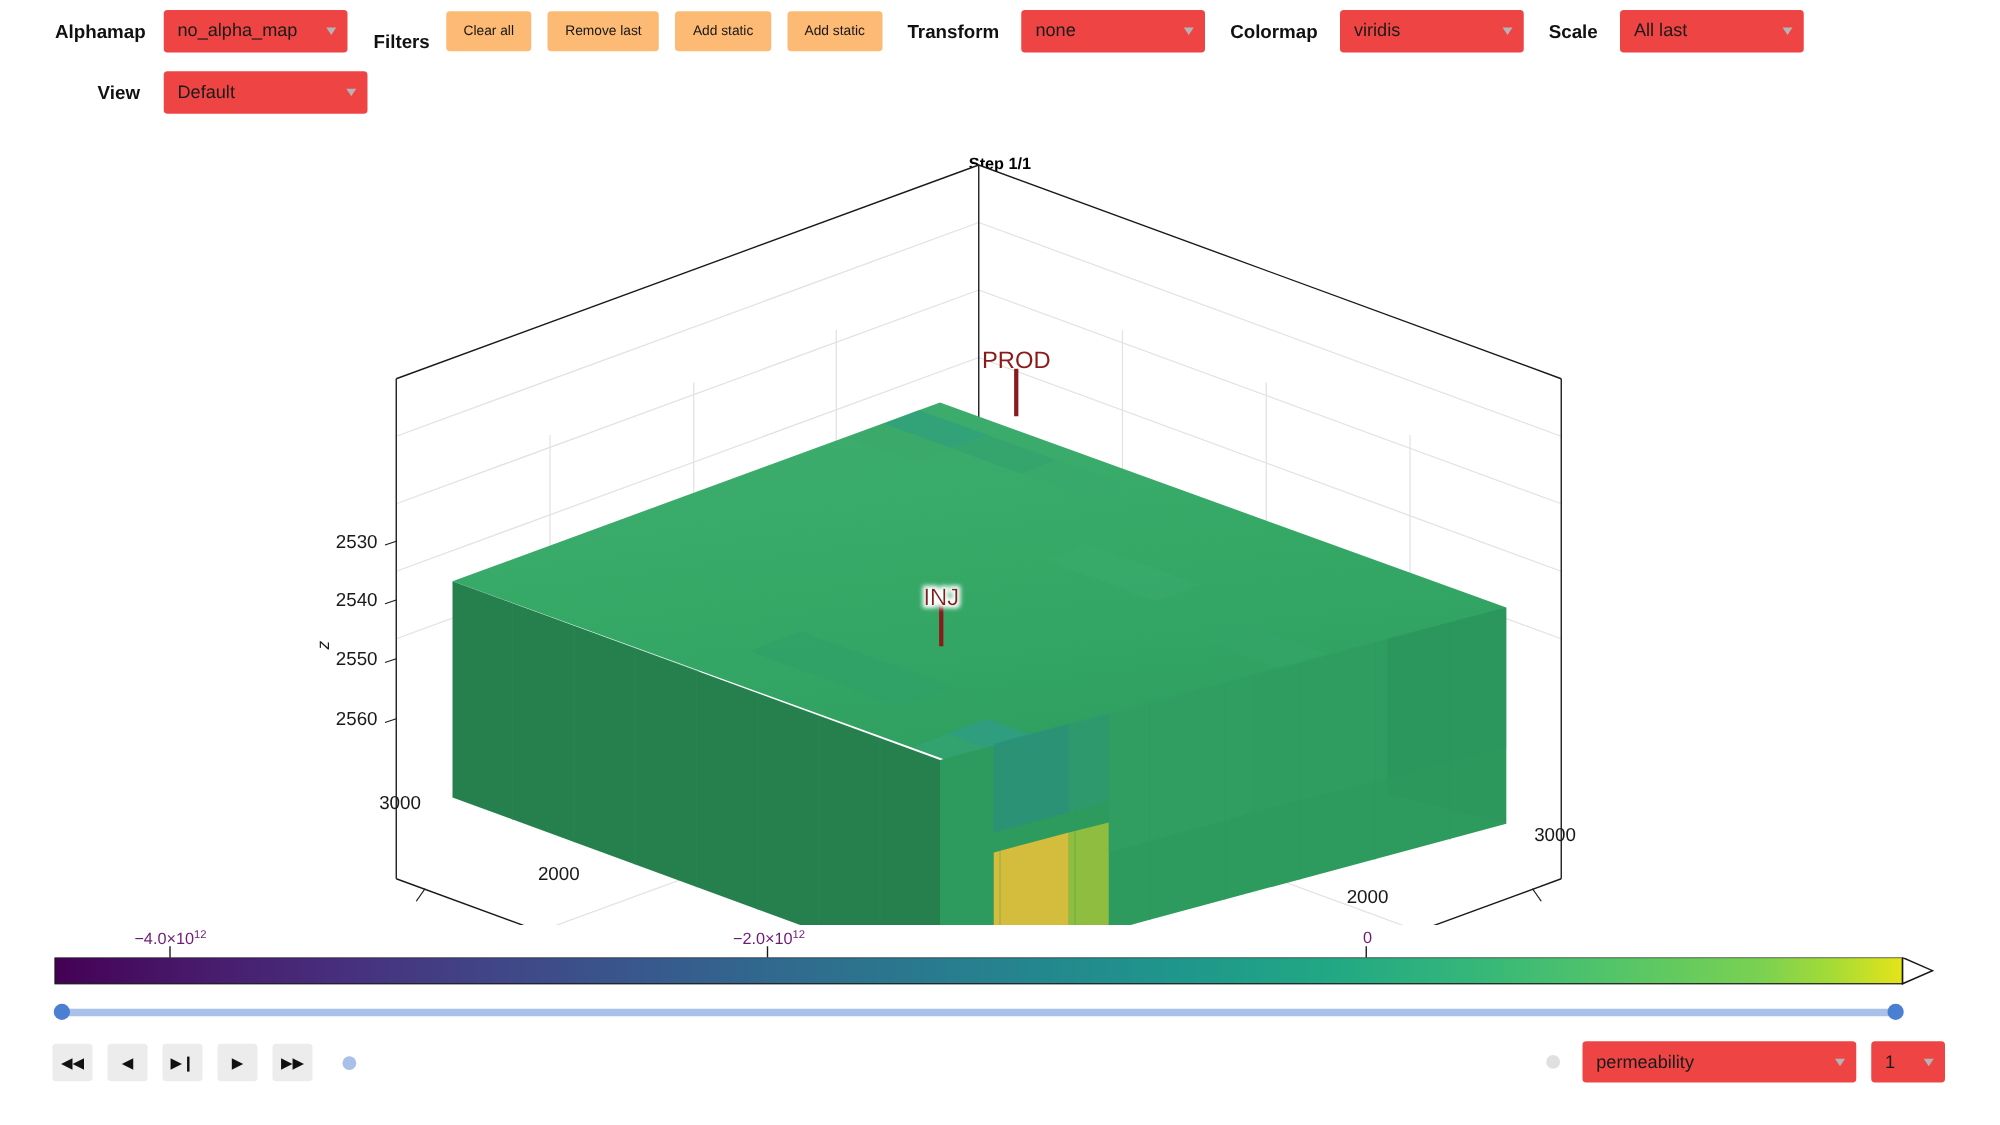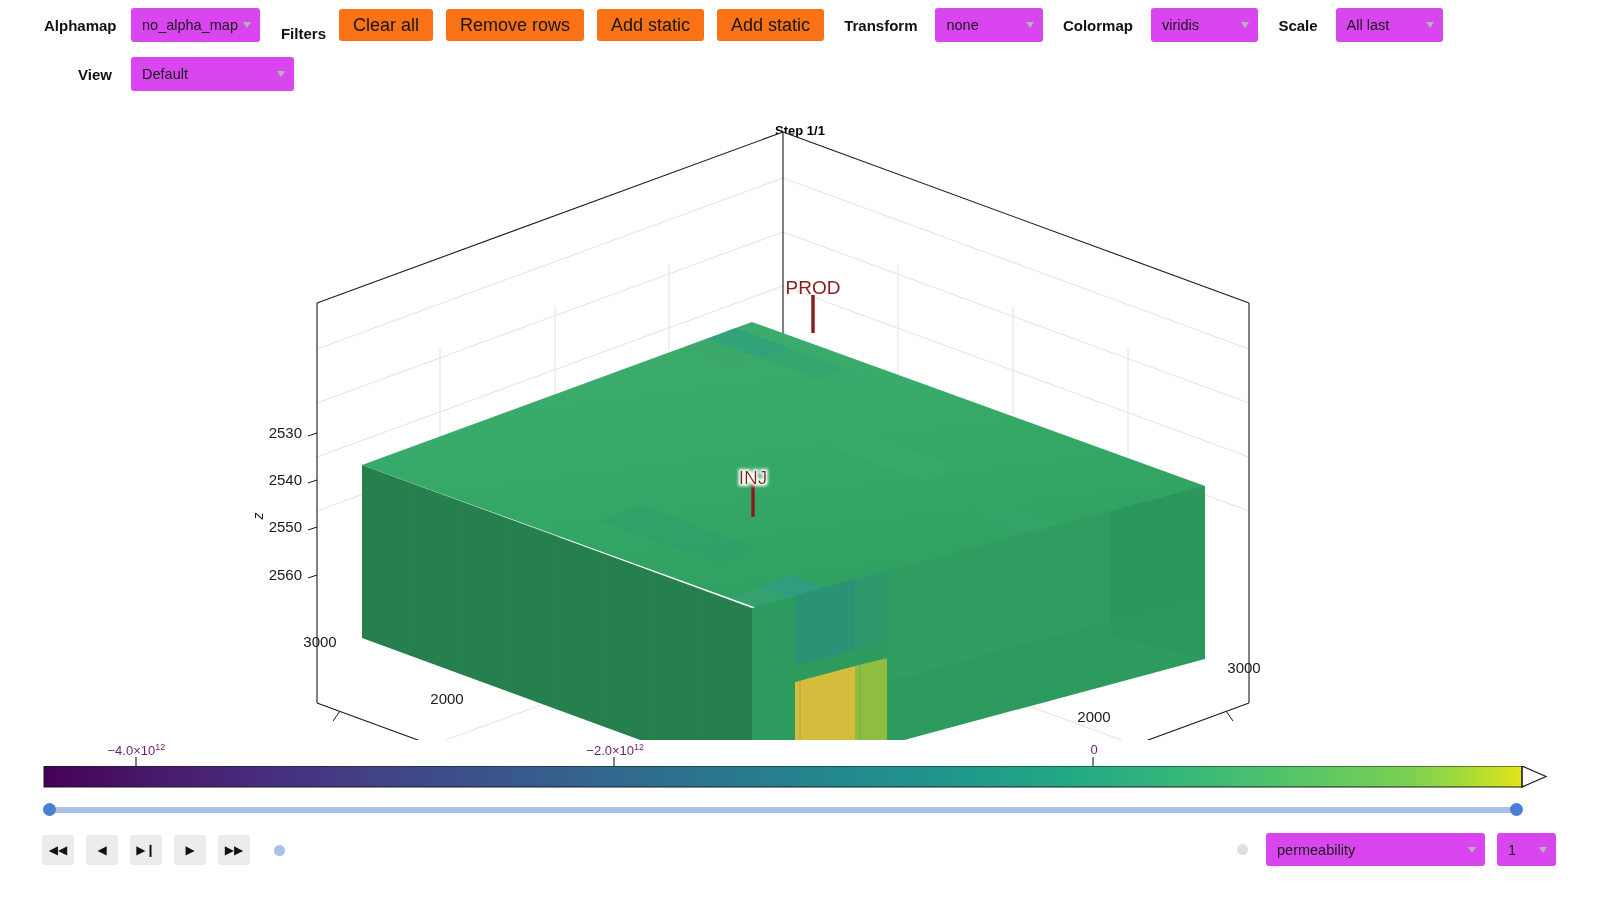--- a/index.html
+++ b/index.html
@@ -14,40 +14,40 @@
   
   .toolbar { position: absolute; left: 0; top: 0; width: 1443px; }
   .tb-row { display: flex; align-items: center; height: 50px; padding-left: 44px; }
   .tb-label {
     font-size: 15px; font-weight: bold; color: #111;
     text-align: right; white-space: nowrap;
   }
   .lbl-alphamap { width: 68px; }
   .lbl-view { width: 68px; }
   .select {
-    position: relative; background: #d946ef; border: none; border-radius: 3px;
+    position: relative; background: #ef4444; border: none; border-radius: 3px;
     height: 34px; display: flex; align-items: center;
     padding: 0 22px 0 11px; font-size: 14.5px; color: #1a1a1a;
     cursor: pointer; box-sizing: border-box;
   }
   .select .caret {
     position: absolute; right: 9px; top: 50%; transform: translateY(-50%);
     width: 0; height: 0;
     border-left: 4.5px solid transparent; border-right: 4.5px solid transparent;
     border-top: 6px solid #b4b4b4;
   }
   .sel-alphamap { width: 163px; margin-left: 19px; }
   .sel-view { width: 163px; margin-left: 19px; }
   .sel-transform { width: 163px; margin-left: 18px; }
   .sel-colormap { width: 163px; margin-left: 18px; }
   .sel-scale { width: 163px; margin-left: 18px; }
 
   .tb-btn {
-    background: #f97316; border: none; border-radius: 3px;
-    height: 32px; padding: 0 14px; font-size: 18px; color: #161616;
+    background: #fdba74; border: none; border-radius: 3px;
+    height: 32px; padding: 0 14px; font-size: 11px; color: #161616;
     font-family: "Liberation Sans", sans-serif; cursor: pointer;
     margin-left: 13px; white-space: nowrap;
   }
   .lbl-filters { margin-left: 21px; margin-top: 17px; }
   .lbl-transform { margin-left: 20px; }
   .lbl-colormap { margin-left: 20px; }
   .lbl-scale { margin-left: 20px; }
 
   
   .plot { position: absolute; left: 0; top: 105px; width: 1600px; height: 635px; }
@@ -109,21 +109,21 @@
 
   <div class="toolbar">
     <div class="tb-row">
       <span class="tb-label lbl-alphamap">Alphamap</span>
       <div class="select sel-alphamap">
         <span>no_alpha_map</span>
         <span class="caret"></span>
       </div>
       <span class="tb-label lbl-filters">Filters</span>
       <button class="tb-btn">Clear all</button>
-      <button class="tb-btn">Remove rows</button>
+      <button class="tb-btn">Remove last</button>
       <button class="tb-btn">Add static</button>
       <button class="tb-btn">Add static</button>
       <span class="tb-label lbl-transform">Transform</span>
       <div class="select sel-transform">
         <span>none</span>
         <span class="caret"></span>
       </div>
       <span class="tb-label lbl-colormap">Colormap</span>
       <div class="select sel-colormap">
         <span>viridis</span>

